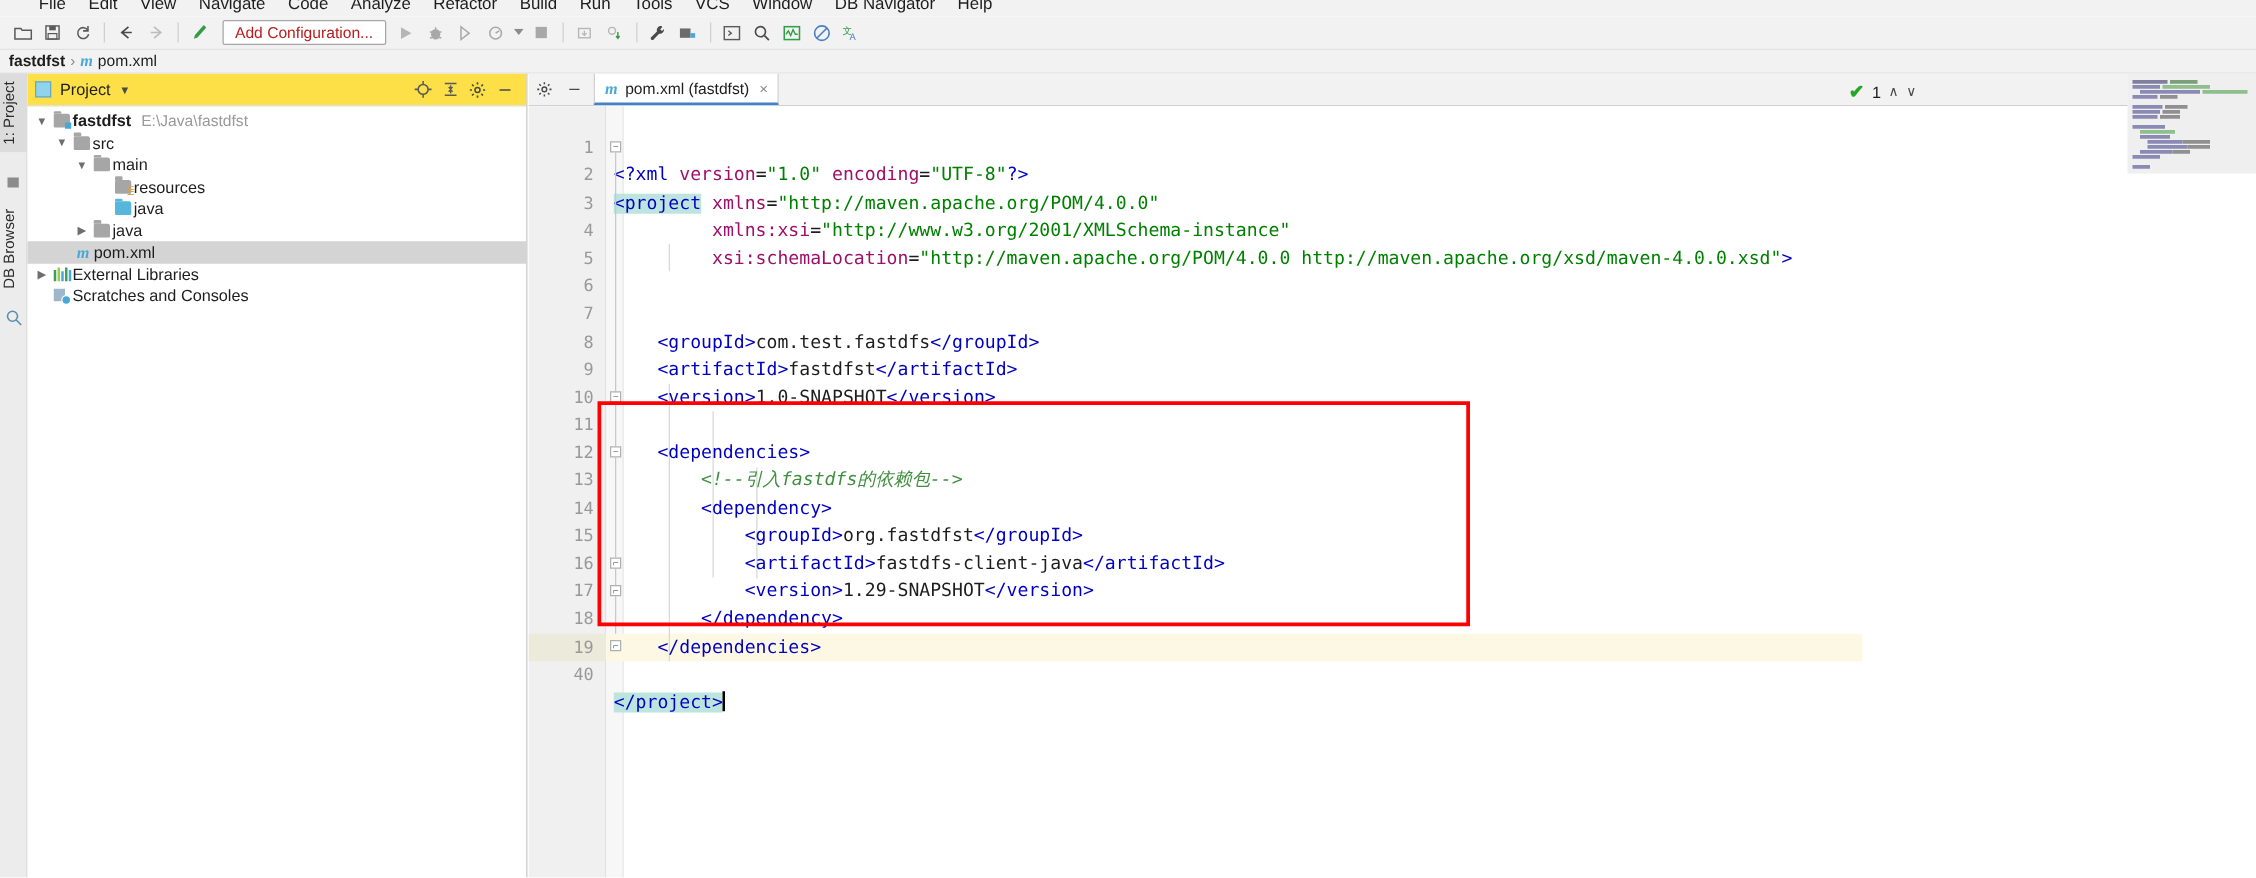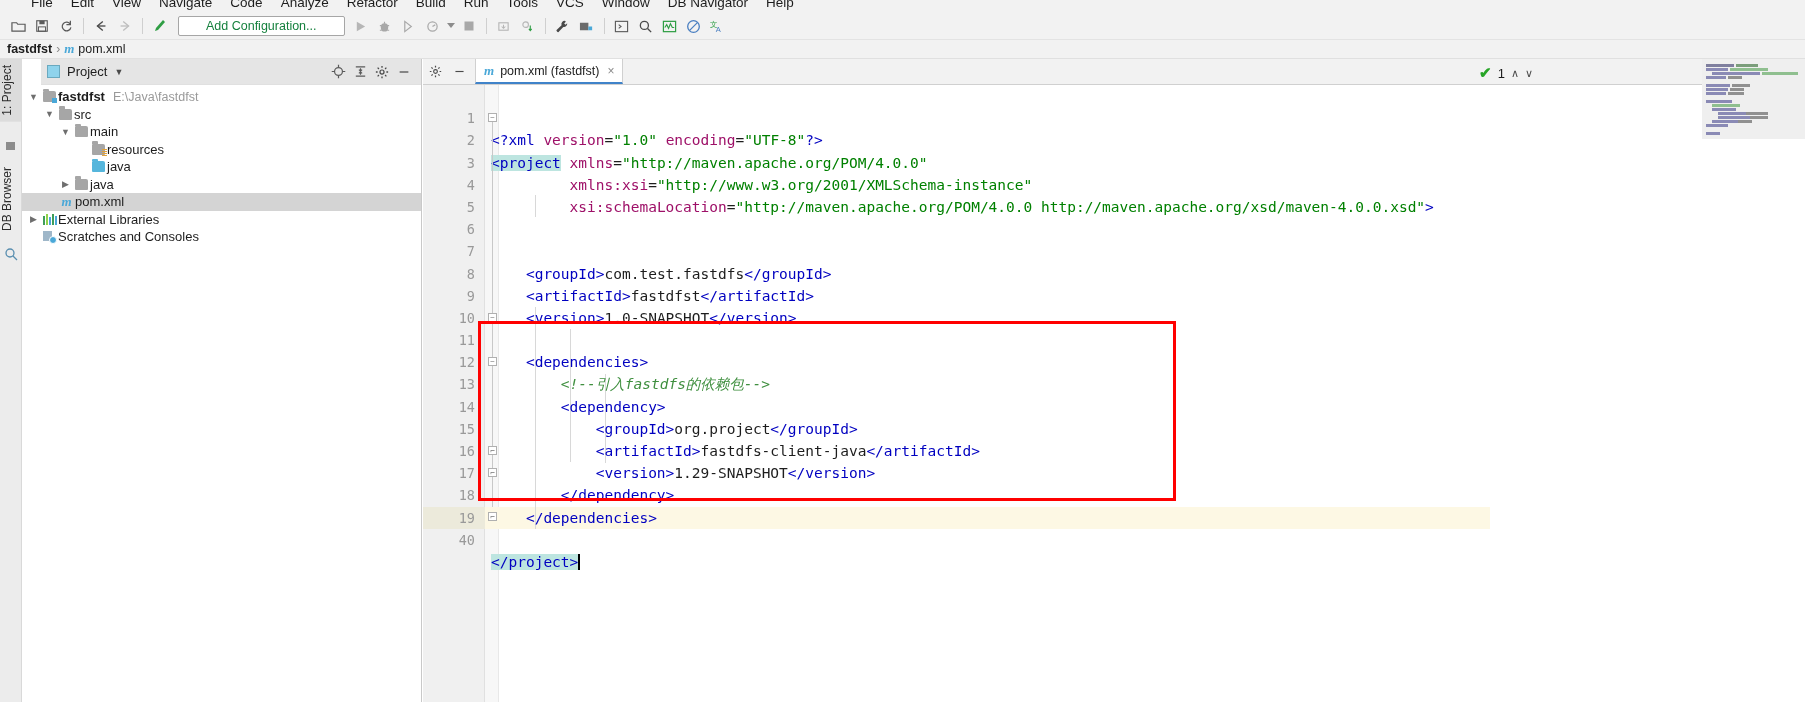--- a/index.html
+++ b/index.html
@@ -37,22 +37,22 @@
     display: flex; align-items: center; padding-left: 6px;
     border-bottom: 1px solid #e3e3e3;
   }
   .tb-btn {
     width: 24px; height: 22px; display: flex; align-items: center;
     justify-content: center; color: #5a5a5a;
   }
   .tb-sep { width: 1px; height: 16px; background: #cfcfcf; margin: 0 5px; }
   .cfgbox {
     height: 20px; border: 1px solid #a6a6a6; background: #ffffff;
-    border-radius: 2px; padding: 0 27px; display: flex; align-items: center;
-    font-size: 12.5px; color: #15803d; margin: 0 4px 0 6px; white-space: nowrap;
+    border-radius: 2px; padding: 0 9px; display: flex; align-items: center;
+    font-size: 12.5px; color: #b91c1c; margin: 0 4px 0 6px; white-space: nowrap;
   }
 
   
   .navbar {
     position: absolute; top: 40px; left: 0; width: 1805px; height: 19px;
     background: #f2f2f2; display: flex; align-items: center;
     padding-left: 4px; font-size: 12.5px;
     border-bottom: 1px solid #e0e0e0;
   }
   .crumb { display: flex; align-items: center; gap: 4px; padding: 0 3px; }
@@ -73,22 +73,22 @@
   }
   .vtab.sel { background: #dcdcdc; }
   .strip-icon { position: absolute; left: 4px; width: 14px; height: 14px; }
 
   
   .projpanel {
     position: absolute; top: 59px; left: 22px; width: 400px; height: 643px;
     background: #ffffff; border-right: 1px solid #c9c9c9;
   }
   .proj-header {
-    height: 26px; background: #e5e5e5; display: flex; align-items: center;
-    padding: 0 6px; border-bottom: 1px solid #e0e0e0; margin-left: 19px;
+    height: 26px; background: #fde047; display: flex; align-items: center;
+    padding: 0 6px; border-bottom: 1px solid #e0e0e0;
   }
   .proj-header .sq {
     width: 13px; height: 13px; background: #8fd3ec; border: 1px solid #6aa9bf;
     margin-right: 7px;
   }
   .proj-title { font-size: 13px; color: #1d1d1d; }
   .caret-dn { margin-left: 7px; color: #4a4a4a; font-size: 9px; }
   .hdr-spacer { flex: 1; }
   .hdr-icon { width: 22px; height: 20px; display: flex; align-items: center; justify-content: center; color: #5a5a5a; }
 
@@ -595,21 +595,21 @@
           <span class="ctext"><span class="cmt">        &lt;!--引入fastdfs的依赖包--&gt;</span></span>
         </div>
 
         <div class="cline">
           <span class="lnum">13</span>
           <span class="ctext"><span class="tag">        &lt;dependency&gt;</span></span>
         </div>
 
         <div class="cline">
           <span class="lnum">14</span>
-          <span class="ctext"><span class="tag">            &lt;groupId&gt;</span><span class="txt">org.project</span><span class="tag">&lt;/groupId&gt;</span></span>
+          <span class="ctext"><span class="tag">            &lt;groupId&gt;</span><span class="txt">org.fastdfst</span><span class="tag">&lt;/groupId&gt;</span></span>
         </div>
 
         <div class="cline">
           <span class="lnum">15</span>
           <span class="ctext"><span class="tag">            &lt;artifactId&gt;</span><span class="txt">fastdfs-client-java</span><span class="tag">&lt;/artifactId&gt;</span></span>
         </div>
 
         <div class="cline">
           <span class="lnum">16</span>
           <span class="ctext"><span class="tag">            &lt;version&gt;</span><span class="txt">1.29-SNAPSHOT</span><span class="tag">&lt;/version&gt;</span></span>

